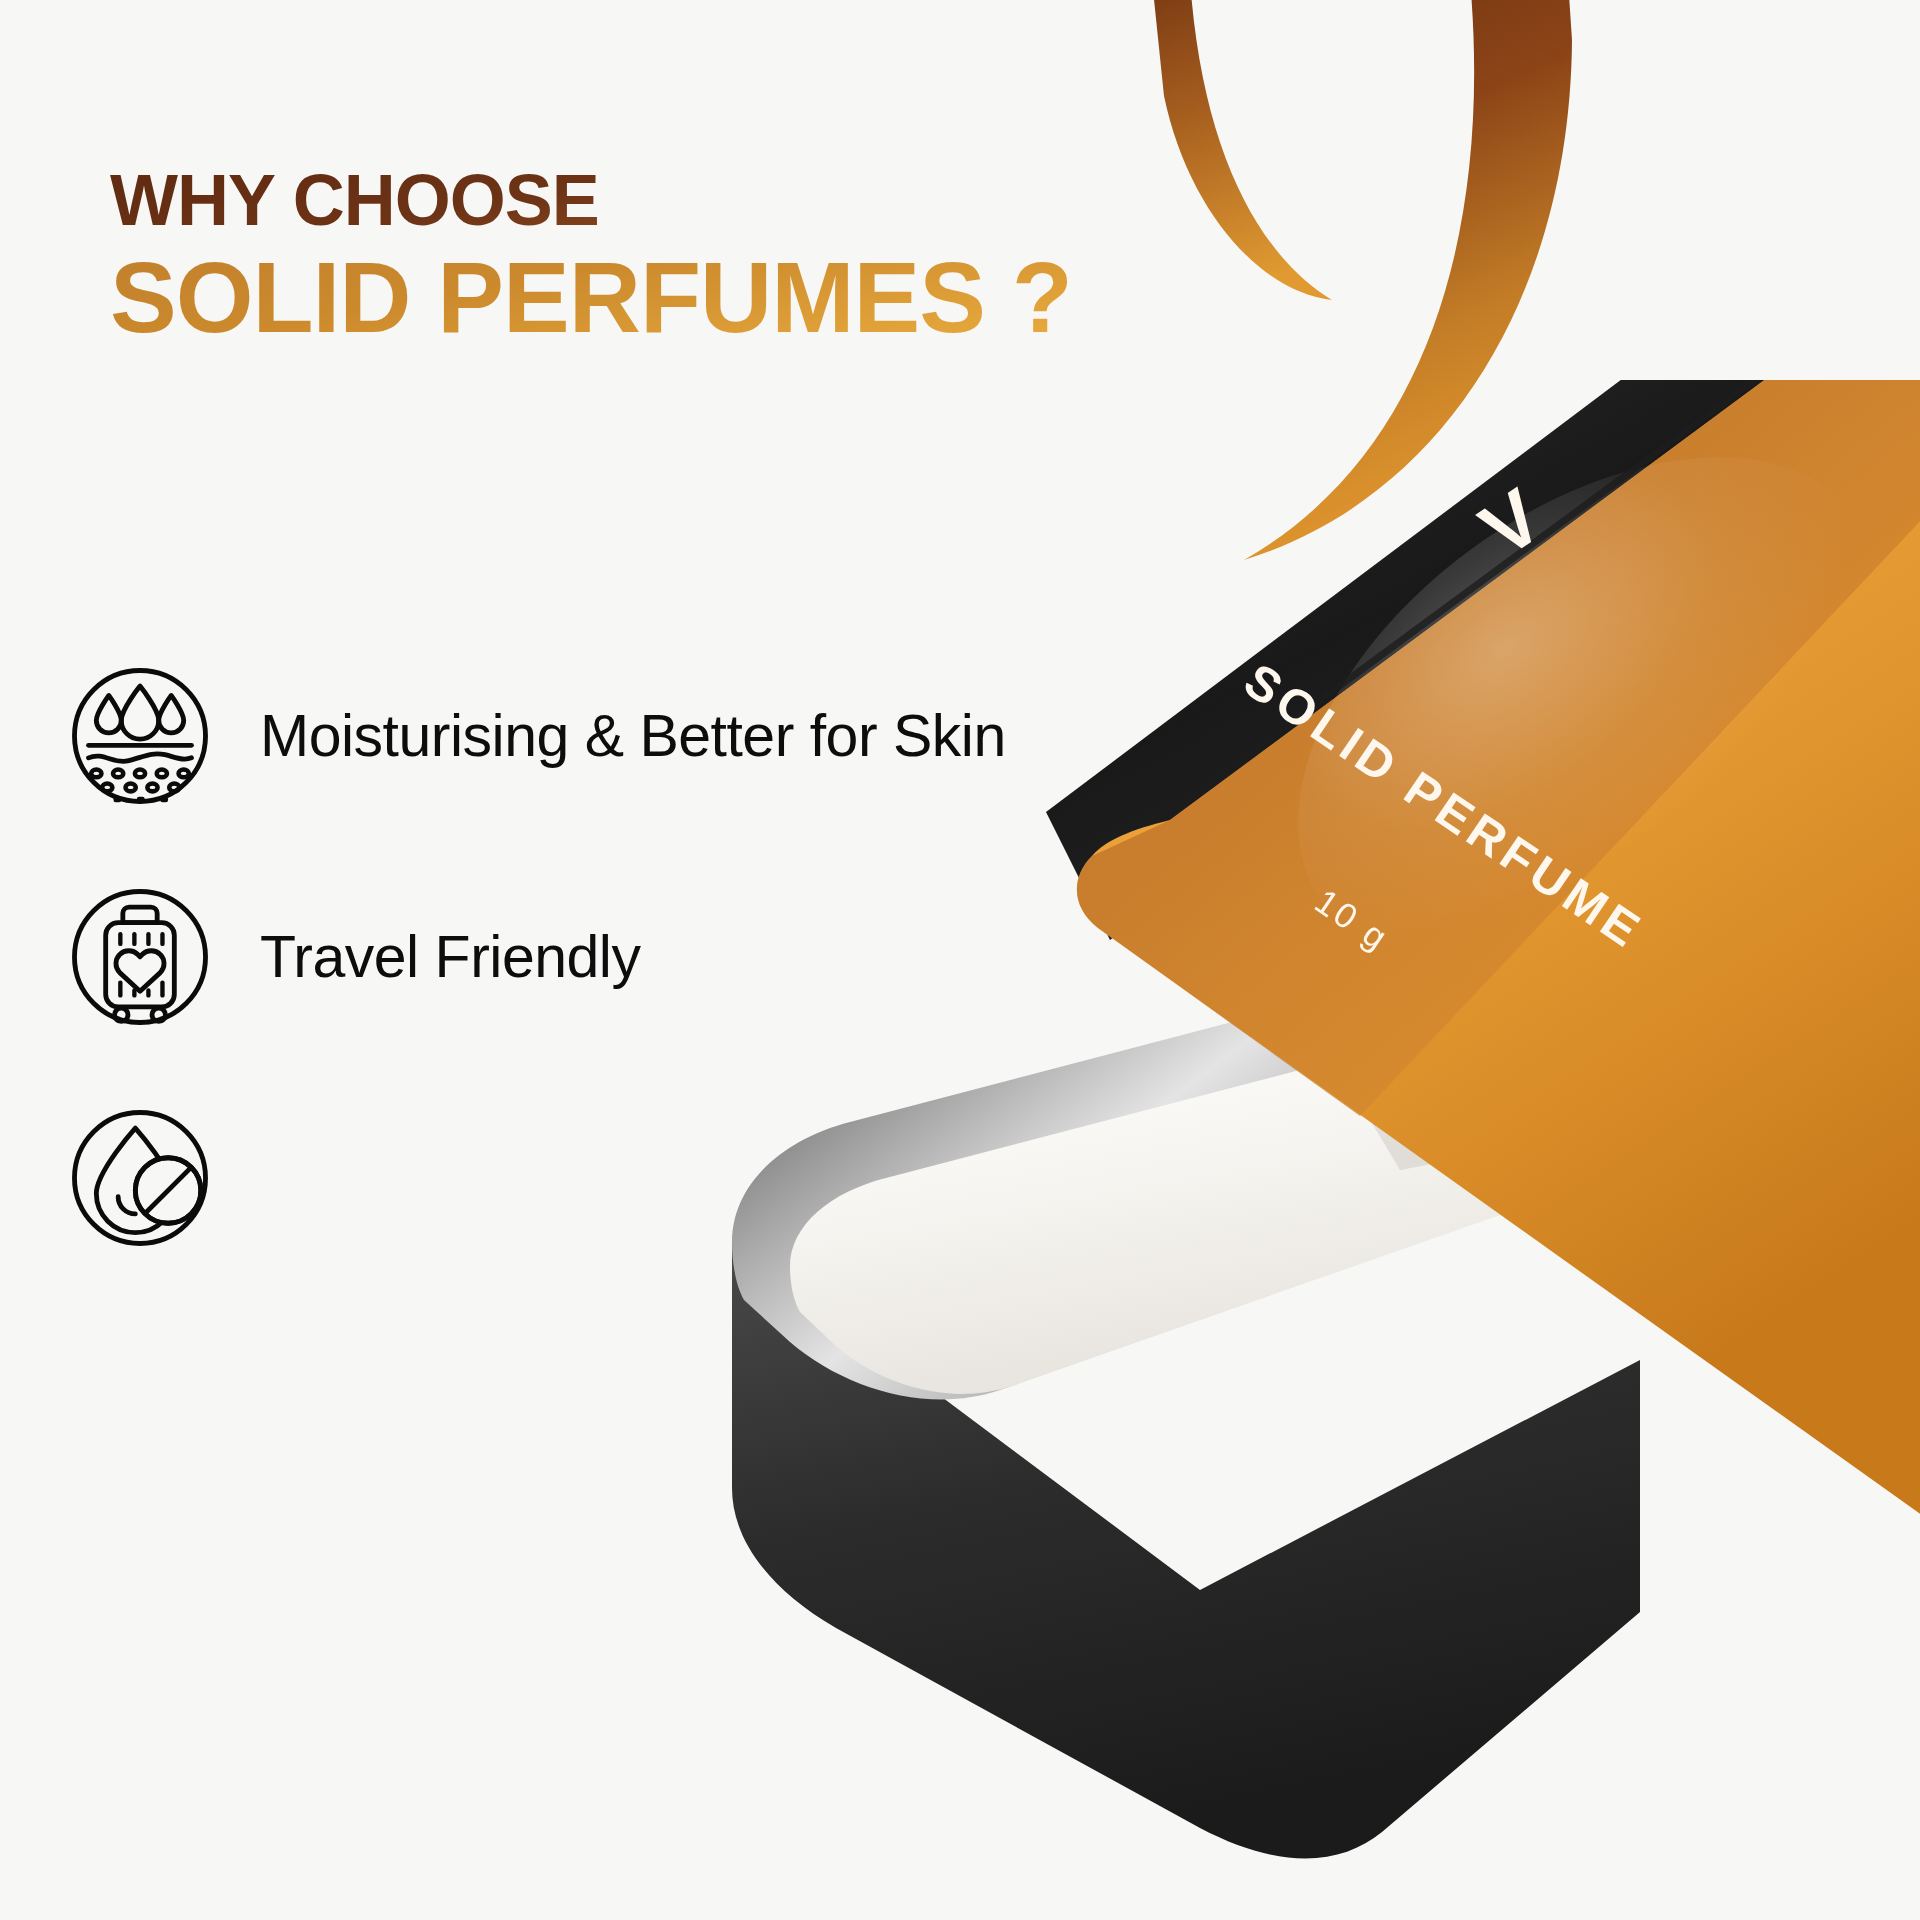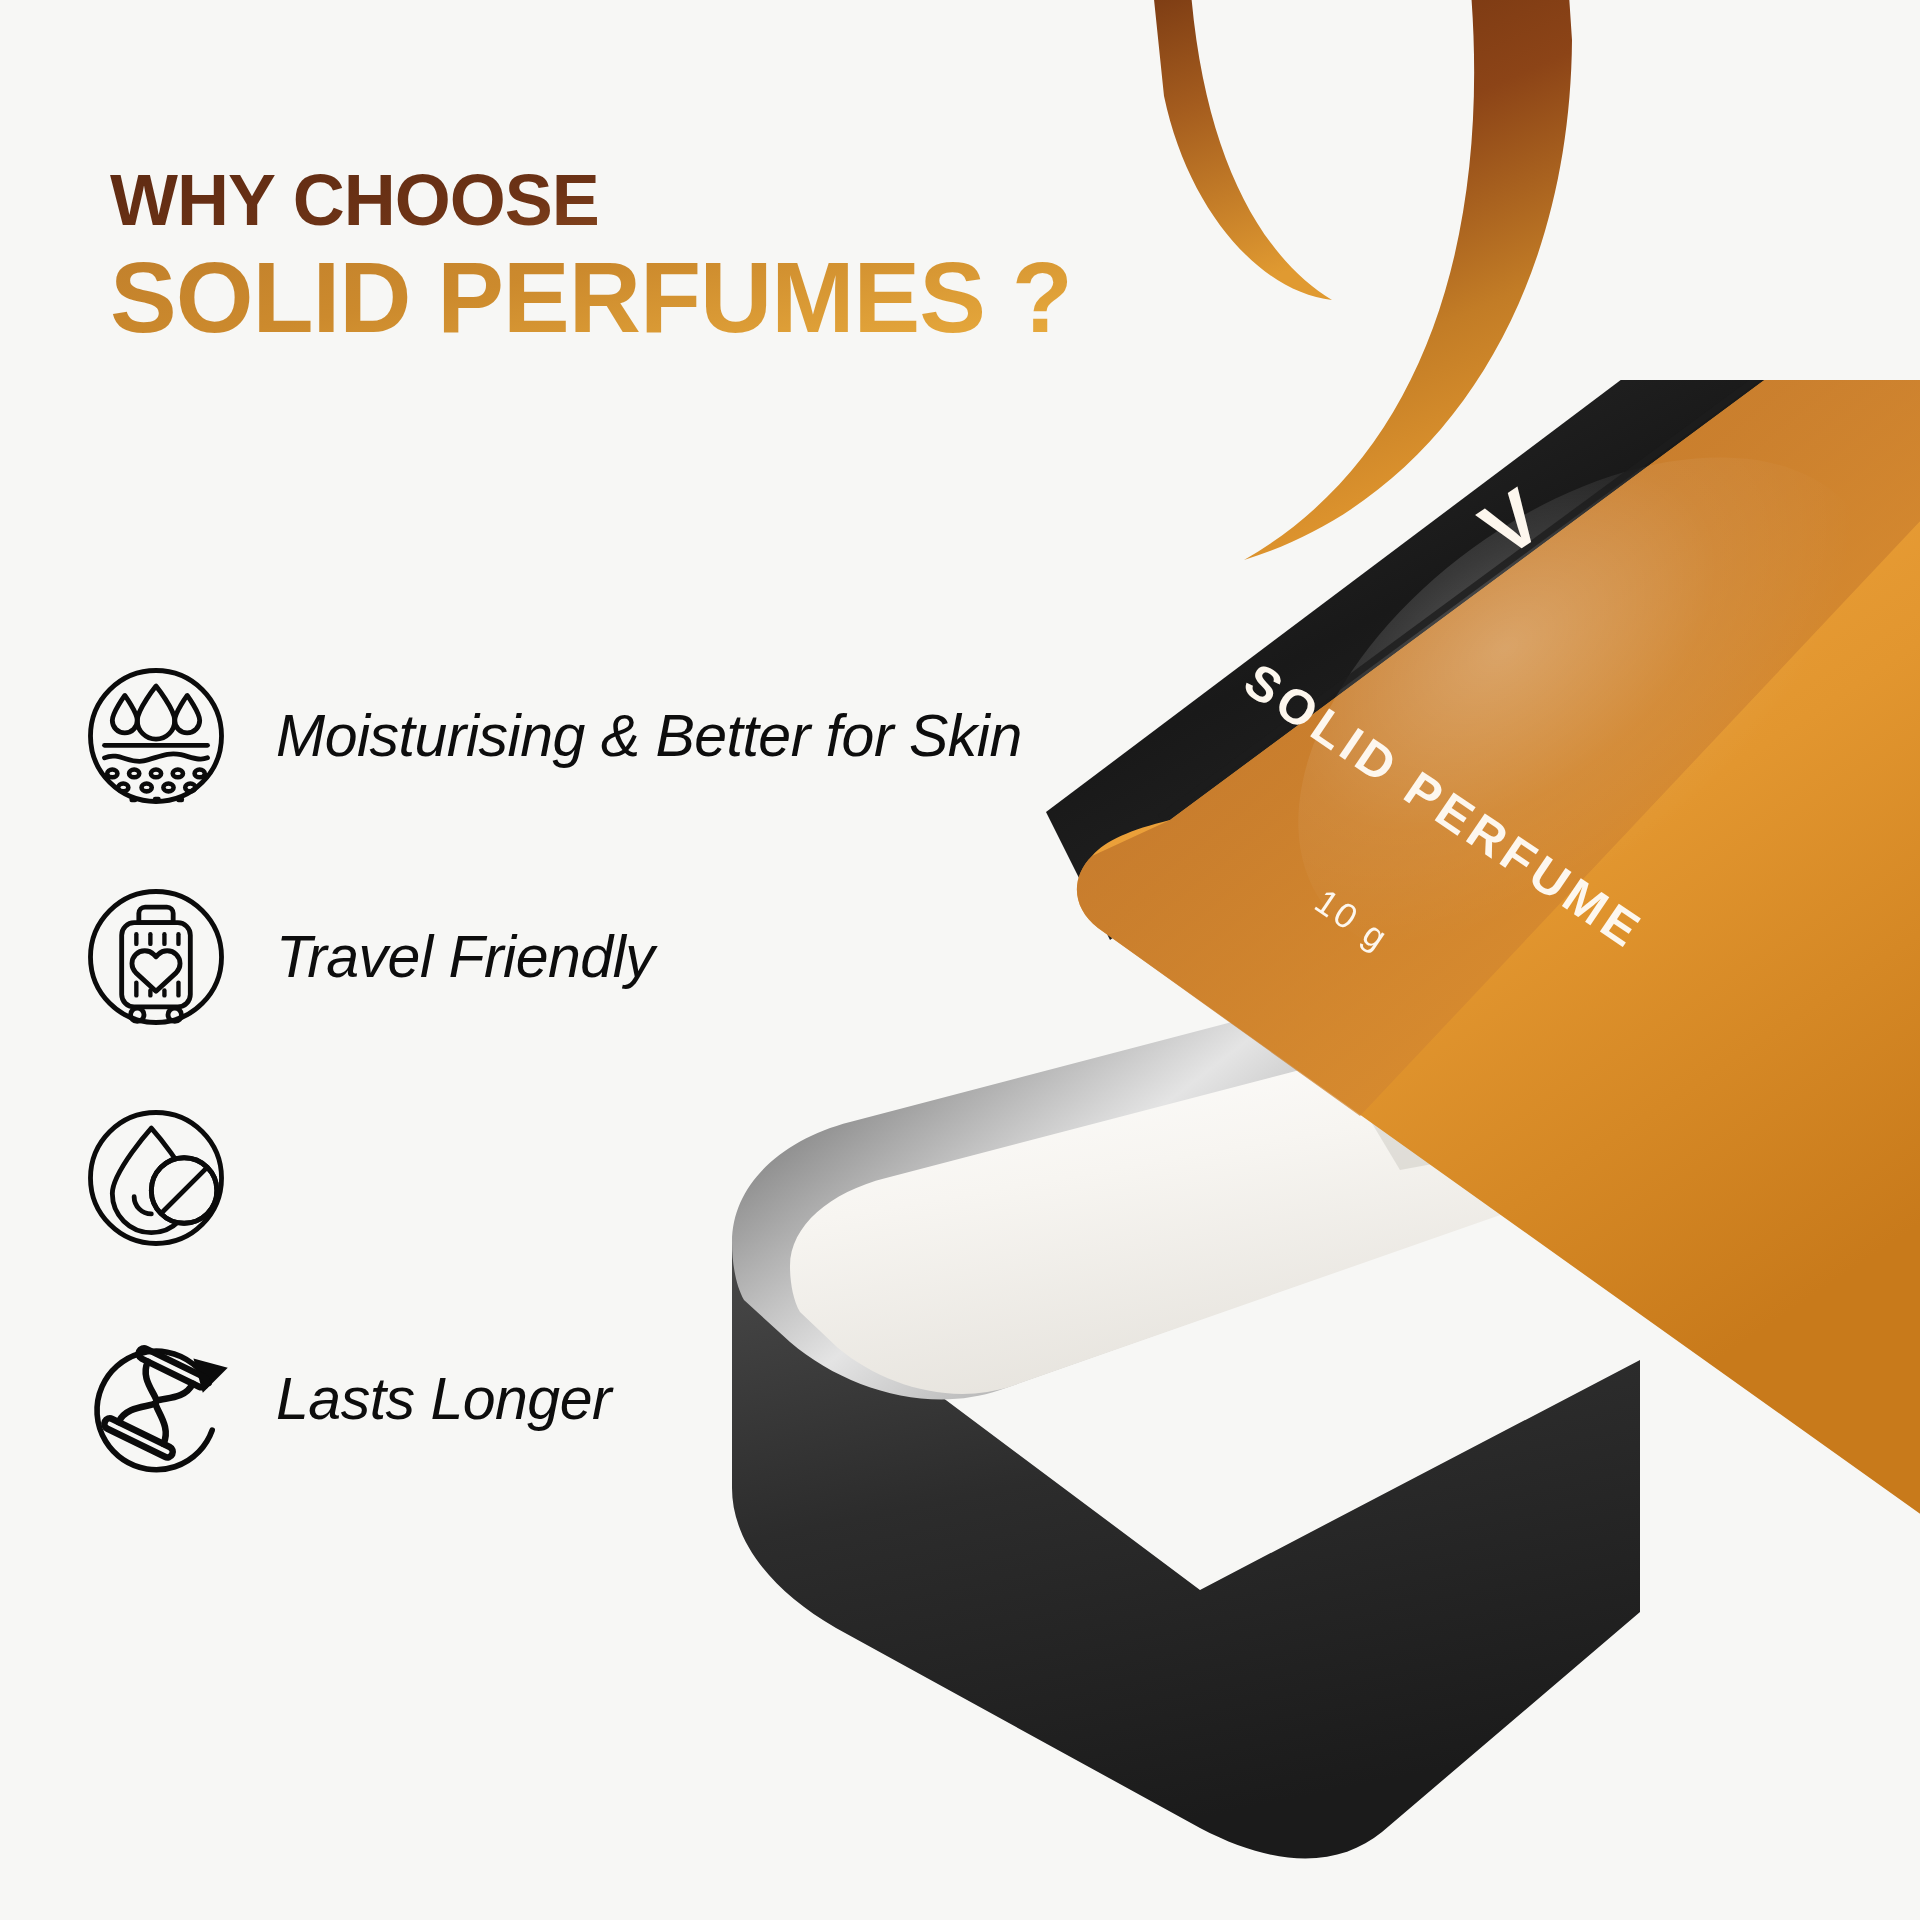--- a/index.html
+++ b/index.html
@@ -57,24 +57,23 @@
     background-image: linear-gradient(170deg, #5e2a12 0%, #6d3316 38%, #9a5524 72%, #b06a2a 100%);
   }
   #head-line-2 {
     font-size: 100px;
     background-image: linear-gradient(170deg, #c07f2c 0%, #cc8a2d 35%, #e4a63b 75%, #efb445 100%);
   }
 
   
   #benefits {
     position: absolute;
-    left: 78px;
+    left: 62px;
     top: 648px;
     width: 1180px;
-    font-style: italic;
   }
   .benefit-row {
     display: flex;
     align-items: center;
     height: 175px;
     margin-bottom: 46px;
   }
   .benefit-icon {
     width: 156px;
     height: 156px;
@@ -281,29 +280,14 @@
         <circle cx="50" cy="50" r="42"></circle>
         <path d="M47 18 C47 18, 22 46, 22 60 a25 25 0 0 0 50 0 C72 46, 47 18, 47 18 Z"></path>
         <path d="M36 62 a11 11 0 0 0 11 11"></path>
         <circle cx="68" cy="58" r="21" fill="#f7f7f5"></circle>
         <circle cx="68" cy="58" r="21"></circle>
         <line x1="54" y1="72" x2="82" y2="44"></line>
       </g>
     </svg>
   </div>
 
-  <div class="benefit-row">
-    <svg class="benefit-icon" viewBox="0 0 100 100">
-      <g fill="none" stroke="#0b0b0b" stroke-width="3.6" stroke-linecap="round" stroke-linejoin="round">
-        <path d="M84 40 A38 38 0 1 0 86 70"></path>
-      </g>
-      <polygon points="74,24 96,30 80,46" fill="#0b0b0b"></polygon>
-      <g fill="none" stroke="#0b0b0b" stroke-width="4.2" stroke-linecap="round" stroke-linejoin="round" transform="rotate(26 50 52)">
-        <rect x="26" y="24" width="48" height="7" rx="3.5"></rect>
-        <rect x="26" y="74" width="48" height="7" rx="3.5"></rect>
-        <path d="M34 31 C34 44, 50 48, 50 52 C50 56, 34 61, 34 74"></path>
-        <path d="M66 31 C66 44, 50 48, 50 52 C50 56, 66 61, 66 74"></path>
-      </g>
-    </svg>
-    <div class="benefit-label">Lasts Longer</div>
-  </div>
 
 </div>
 
 </body></html>

